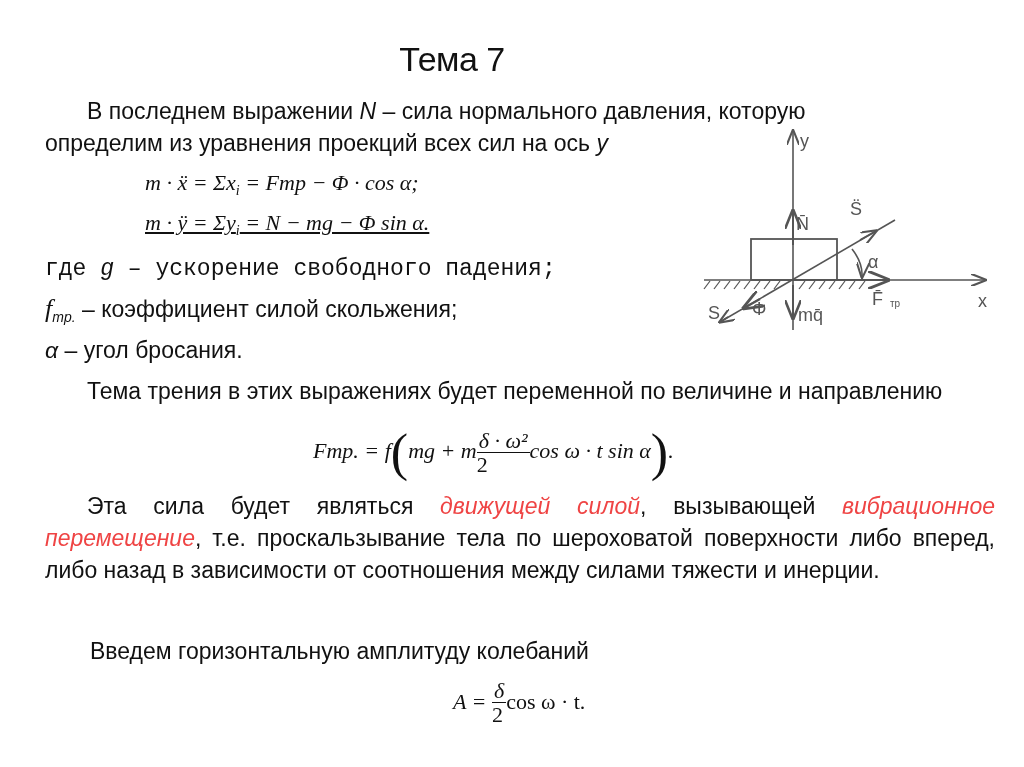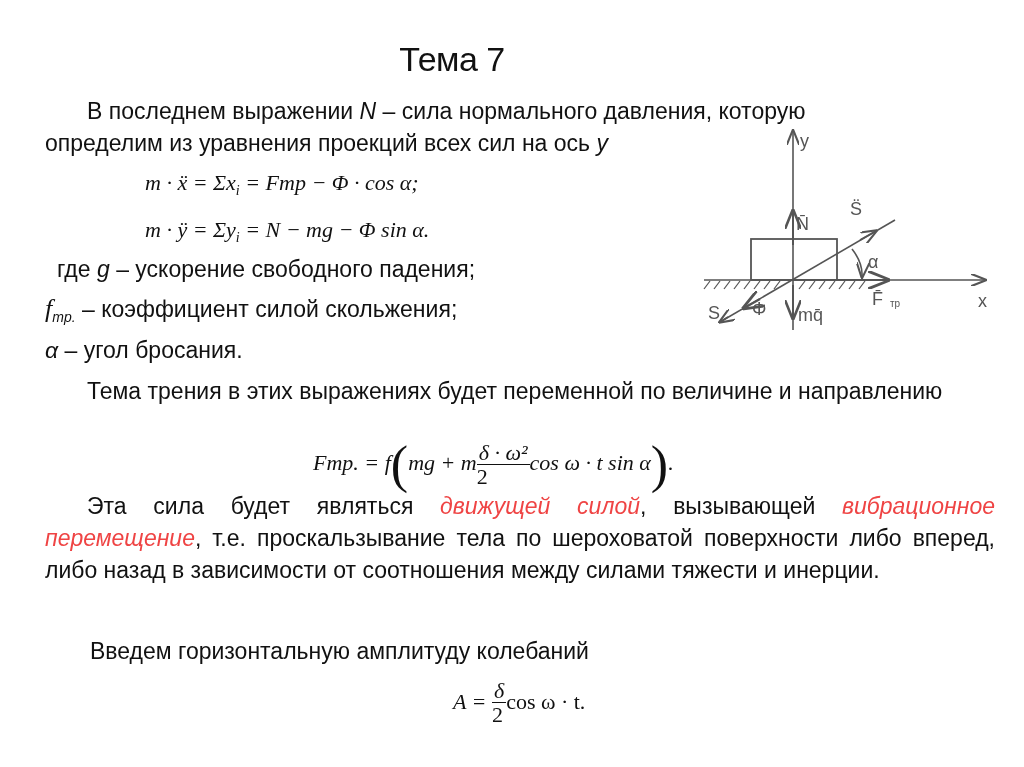--- a/index.html
+++ b/index.html
@@ -29,37 +29,37 @@
 <div class="p justify ind" style="top:95px; left:45px; width:950px;">
   <span>В последнем выражении </span><span class="it">N</span><span> – сила нормального давления, которую</span>
 </div>
 <div class="p" style="top:127px; left:45px;">
   <span>определим из уравнения проекций всех сил на ось </span><span class="it">y</span>
 </div>
 
 <div class="math" style="top:170px; left:145px;">
   <span>m · ẍ = Σx</span><span class="sub">i</span><span> = Fmp − Φ · cos α;</span>
 </div>
-<div class="math" style="top:217px; left:145px;">
+<div class="math" style="top:210px; left:145px;text-decoration:underline;">
   <span>m · ÿ = Σy</span><span class="sub">i</span><span> = N − mg − Φ sin α.</span>
 </div>
 
-<div class="p" style="top:253px; left:57px;">
+<div class="p" style="top:253px; left:45px;font-family:Liberation Mono, monospace;">
   <span>где </span><span class="it">g</span><span> – ускорение свободного падения;</span>
 </div>
 <div class="p" style="top:293px; left:45px;">
   <span class="it" style="font-family:'Liberation Serif',serif; font-size:26px;">f</span><span class="it sub">mp.</span><span>  – коэффициент силой скольжения;</span>
 </div>
 <div class="p" style="top:334px; left:45px;">
   <span class="it">α</span><span> – угол бросания.</span>
 </div>
 
 <div class="p justify ind" style="top:375px; left:45px; width:950px;">Тема трения в этих выражениях будет переменной по величине и направлению</div>
 
-<div class="math" style="top:428px; left:313px;margin-top:12px;">
+<div class="math" style="top:428px; left:313px;">
   <span>Fmp. = f</span><span class="paren">(</span><span>mg + m</span><span class="frac"><span class="num">δ · ω²</span><span class="den">2</span></span><span>cos ω · t sin α</span><span class="paren">)</span><span>.</span>
 </div>
 
 <div class="p justify ind" style="top:490px; left:45px; width:950px;">
   <span>Эта сила будет являться </span><span class="red">движущей силой</span><span>, вызывающей </span><span class="red">вибрационное перемещение</span><span>, т.е. проскальзывание тела по шероховатой поверхности либо вперед, либо назад в зависимости от соотношения между силами тяжести и инерции.</span>
 </div>
 
 <div class="p" style="top:635px; left:90px;">Введем горизонтальную амплитуду колебаний</div>
 
 <div class="math" style="top:680px; left:453px;">

